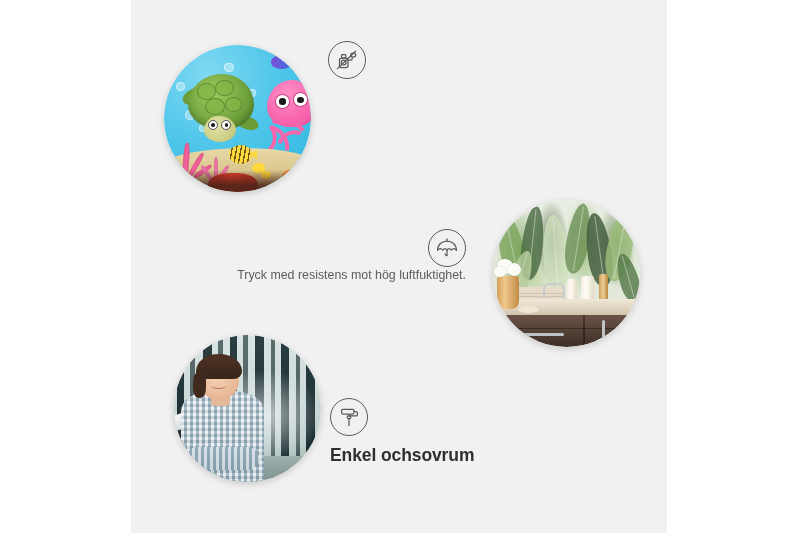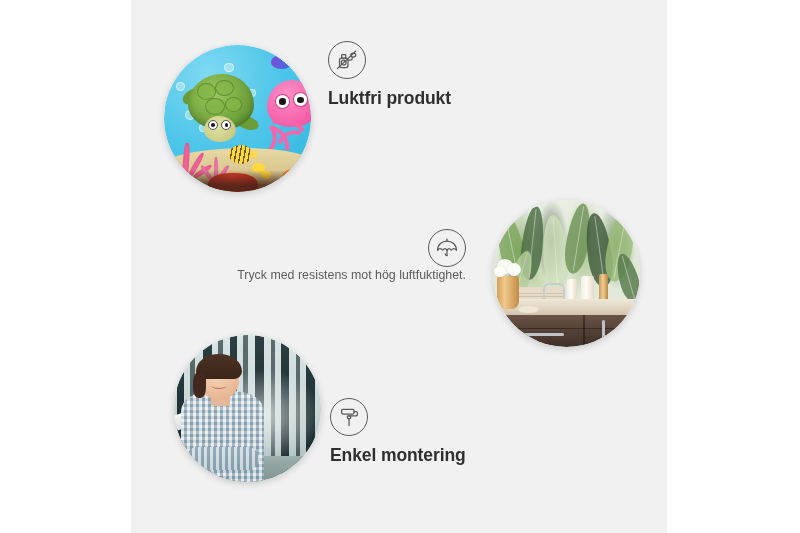--- a/index.html
+++ b/index.html
@@ -427,21 +427,20 @@
           <svg width="26" height="26" viewBox="0 0 26 26" fill="none" stroke="#5a5a5a" stroke-width="1.25" stroke-linecap="round" stroke-linejoin="round">
             <rect x="5.5" y="11" width="8.5" height="9.5" rx="2"></rect>
             <rect x="7.6" y="7.6" width="4.2" height="3.4" rx="0.8"></rect>
             <path d="M14 13.2 h2.6 a1.6 1.6 0 0 0 1.6 -1.6 v-1.3"></path>
             <ellipse cx="19.2" cy="8.1" rx="2.5" ry="2"></ellipse>
             <circle cx="9.7" cy="15.6" r="2.4"></circle>
             <line x1="3.4" y1="21.6" x2="21.6" y2="4.2"></line>
           </svg>
         </div>
       </div>
-      <div class="f-title">Luktfri produkt</div>
     </div>
 
     <div class="feature" id="feature-waterproof">
       <div class="icon-row">
         <div class="icon-circle">
           <svg width="26" height="26" viewBox="0 0 26 26" fill="none" stroke="#5a5a5a" stroke-width="1.25" stroke-linecap="round" stroke-linejoin="round">
             <path d="M3.6 15.2 C3.6 9.6 8 6 13 6 C18 6 22.4 9.6 22.4 15.2"></path>
             <path d="M3.6 15.2 C5.2 13 7 13 8.8 15.2 C10.4 13 11.6 13 13 15.2 C14.4 13 15.6 13 17.2 15.2 C19 13 20.8 13 22.4 15.2"></path>
             <line x1="13" y1="15.2" x2="13" y2="20.6"></line>
             <path d="M13 20.6 a1.8 1.8 0 0 1 -1.8 -1.8"></path>
@@ -456,17 +455,17 @@
       <div class="icon-row">
         <div class="icon-circle">
           <svg width="26" height="26" viewBox="0 0 26 26" fill="none" stroke="#5a5a5a" stroke-width="1.25" stroke-linecap="round" stroke-linejoin="round">
             <rect x="5.6" y="5.4" width="12.4" height="4.6" rx="1.2"></rect>
             <path d="M18 7.7 h2 a1.4 1.4 0 0 1 1.4 1.4 v1.4 a1.4 1.4 0 0 1 -1.4 1.4 h-7.2"></path>
             <rect x="11.4" y="11.9" width="3.2" height="2.6" rx="0.7"></rect>
             <line x1="13" y1="14.5" x2="13" y2="21.4"></line>
           </svg>
         </div>
       </div>
-      <div class="f-title">Enkel montering</div>
+      <div class="f-title">Enkel ochsovrum</div>
     </div>
 
   </div>
 </div>
 
 </body></html>

